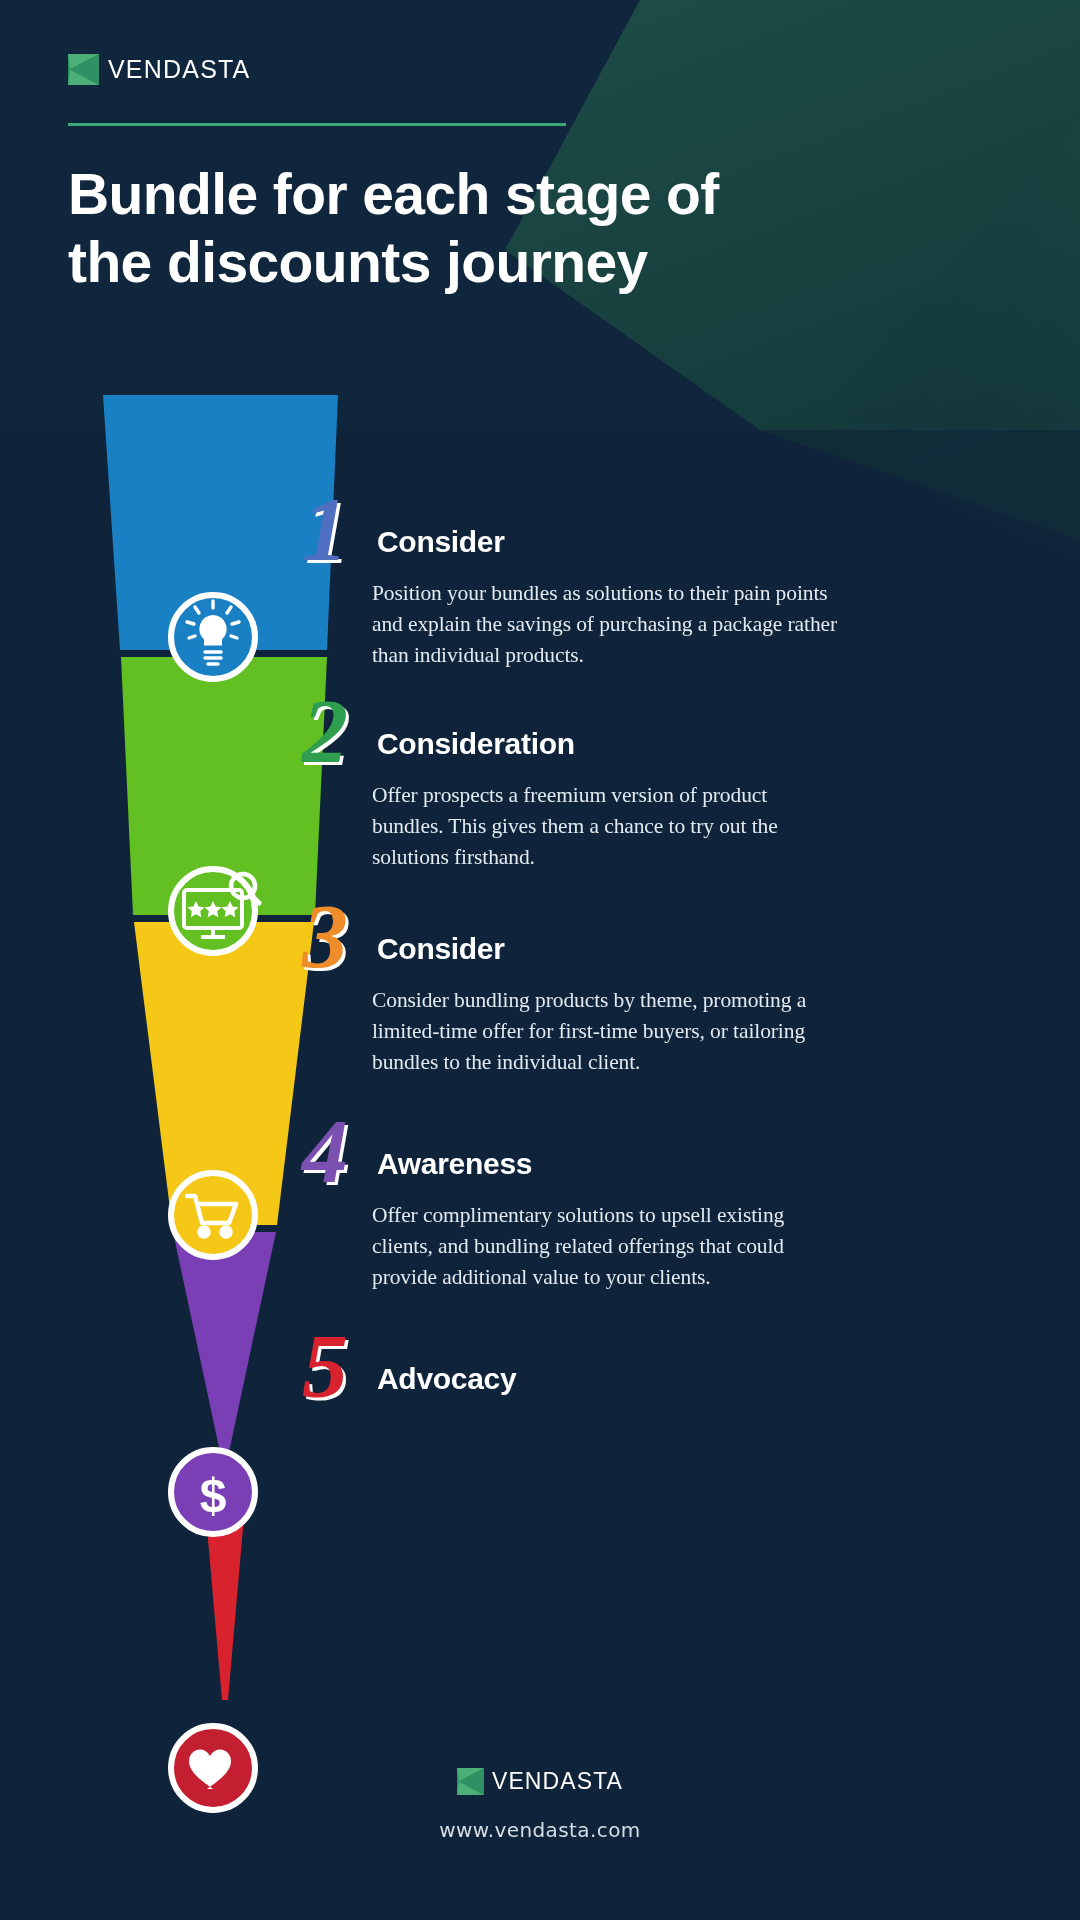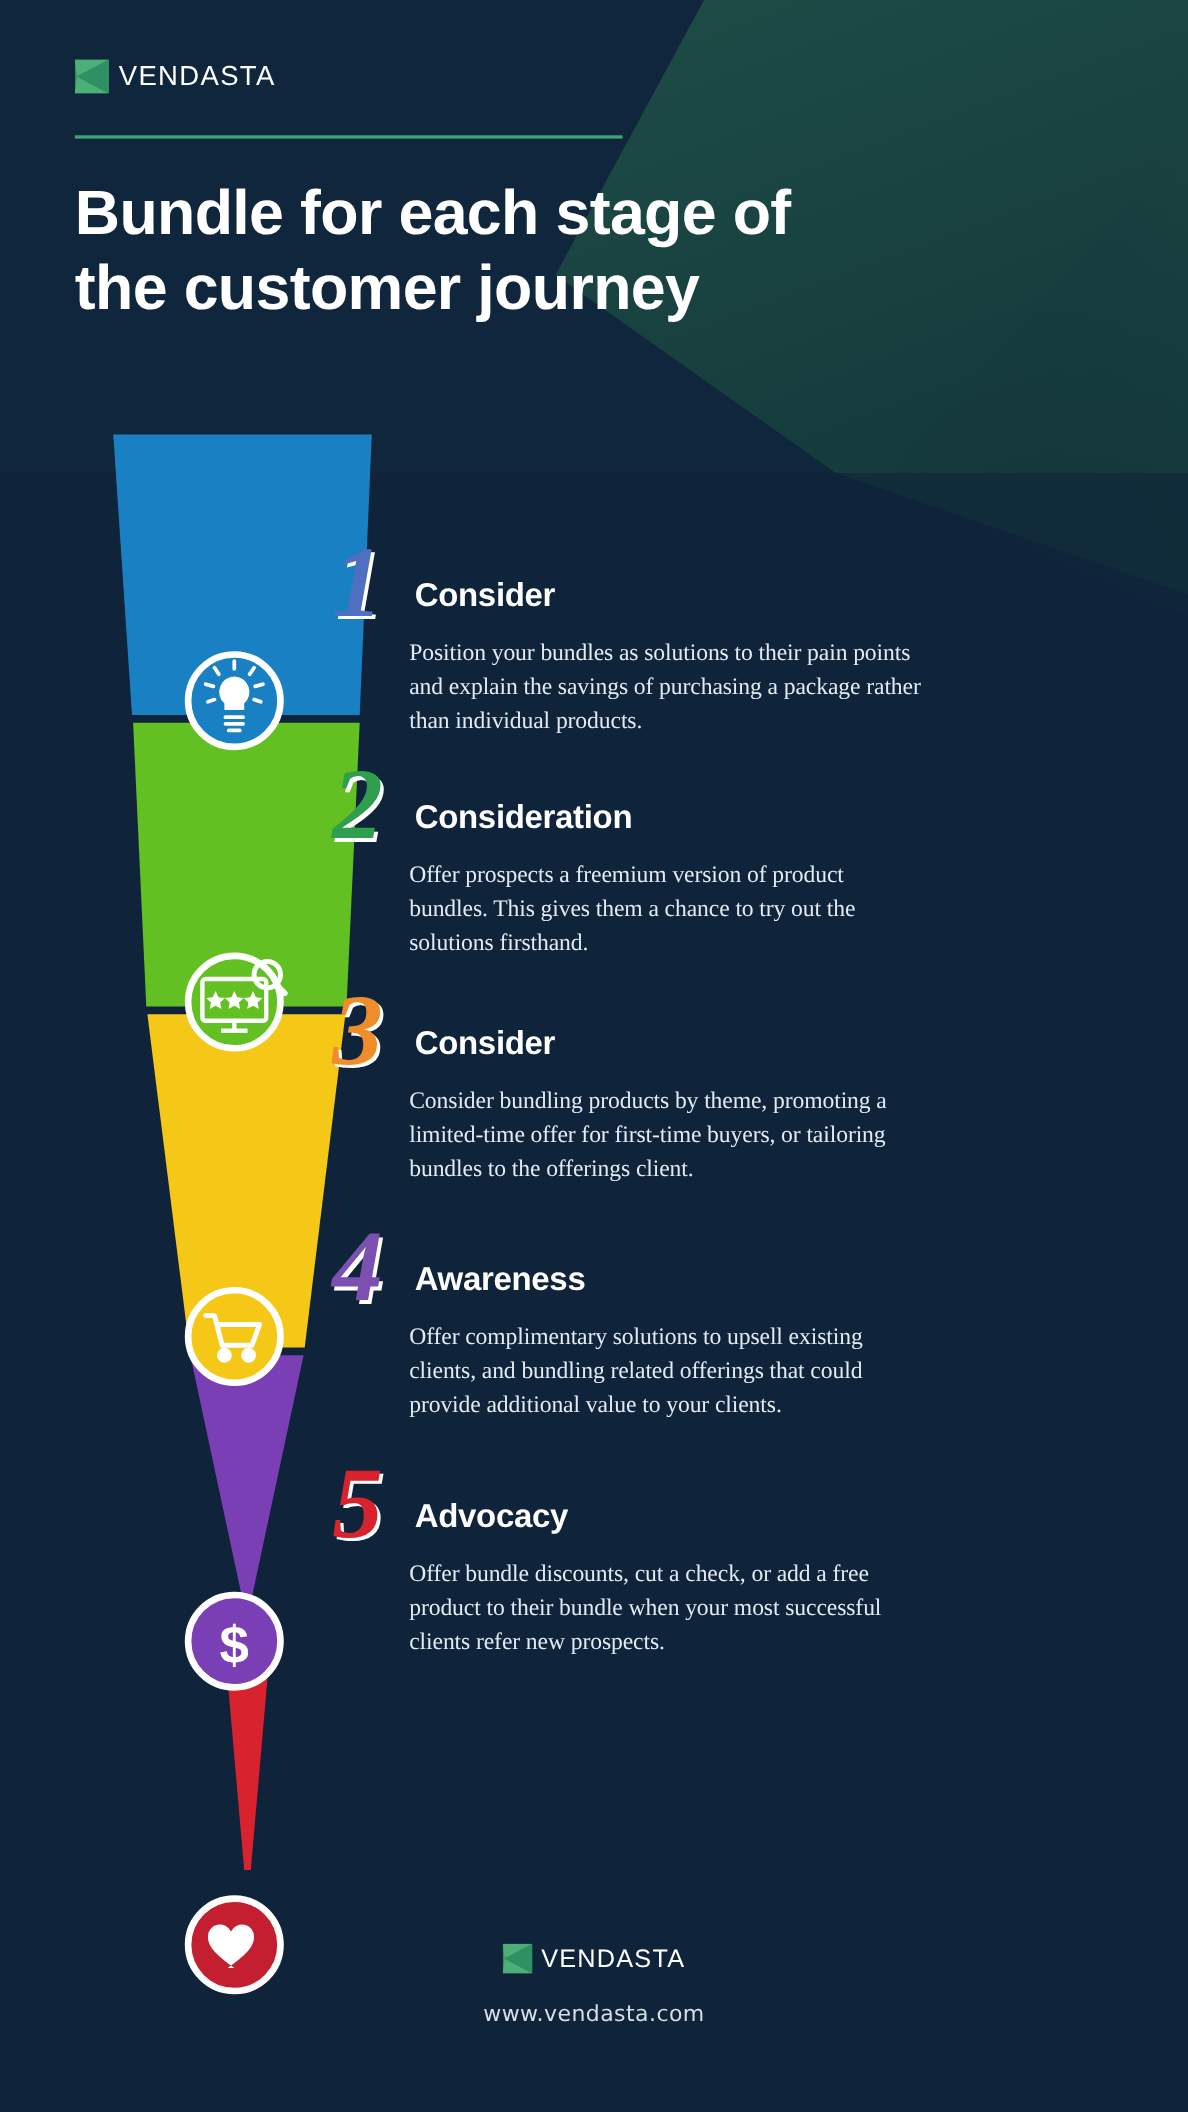--- a/index.html
+++ b/index.html
@@ -111,21 +111,21 @@
   <div id="logo-row">
     <svg id="logo-mark" viewBox="0 0 32 32">
       <rect x="0" y="0" width="32" height="32" fill="#2e8f5c"></rect>
       <path d="M0,0 L32,0 L2,16 Z" fill="#4caf78"></path>
       <path d="M2,16 L32,32 L0,32 Z" fill="#4caf78"></path>
       <path d="M32,0 L32,32 L2,16 Z" fill="#2f9163"></path>
     </svg>
     <span id="logo-word">VENDASTA</span>
   </div>
   <div id="header-rule"></div>
-  <h1 id="page-title">Bundle for each stage of the customer journey</h1>
+  <h1 id="page-title">Bundle for each stage of the discounts journey</h1>
 </div>
 
 <svg id="funnel" viewBox="0 0 1080 1920">
 
   <path d="M103,395 L338,395 L327,650 L120,650 Z" fill="#1a80c4"></path>
 
   <path d="M121,657 L327,657 L315,915 L133,915 Z" fill="#62c023"></path>
 
   <path d="M134,922 L314,922 L277,1225 L172,1225 Z" fill="#f5c818"></path>
 
@@ -198,37 +198,36 @@
     <span class="stage-title">Consideration</span>
   </div>
   <p class="stage-body">Offer prospects a freemium version of product bundles. This gives them a chance to try out the solutions firsthand.</p>
 </div>
 
 <div class="stage" style="top:910px;">
   <div class="stage-head">
     <span class="stage-num" style="color:#ef8d2a;">3</span>
     <span class="stage-title">Consider</span>
   </div>
-  <p class="stage-body">Consider bundling products by theme, promoting a limited-time offer for first-time buyers, or tailoring bundles to the offerings client.</p>
+  <p class="stage-body">Consider bundling products by theme, promoting a limited-time offer for first-time buyers, or tailoring bundles to the individual client.</p>
 </div>
 
 <div class="stage" style="top:1125px;">
   <div class="stage-head">
     <span class="stage-num" style="color:#7b50b0;">4</span>
     <span class="stage-title">Awareness</span>
   </div>
   <p class="stage-body">Offer complimentary solutions to upsell existing clients, and bundling related offerings that could provide additional value to your clients.</p>
 </div>
 
 <div class="stage" style="top:1340px;">
   <div class="stage-head">
     <span class="stage-num" style="color:#d8232f;">5</span>
     <span class="stage-title">Advocacy</span>
   </div>
-  <p class="stage-body">Offer bundle discounts, cut a check, or add a free product to their bundle when your most successful clients refer new prospects.</p>
 </div>
 
 <div id="footer">
   <div id="footer-logo-row">
     <svg id="footer-logo-mark" viewBox="0 0 32 32">
       <rect x="0" y="0" width="32" height="32" fill="#2e8f5c"></rect>
       <path d="M0,0 L32,0 L2,16 Z" fill="#4caf78"></path>
       <path d="M2,16 L32,32 L0,32 Z" fill="#4caf78"></path>
       <path d="M32,0 L32,32 L2,16 Z" fill="#2f9163"></path>
     </svg>

